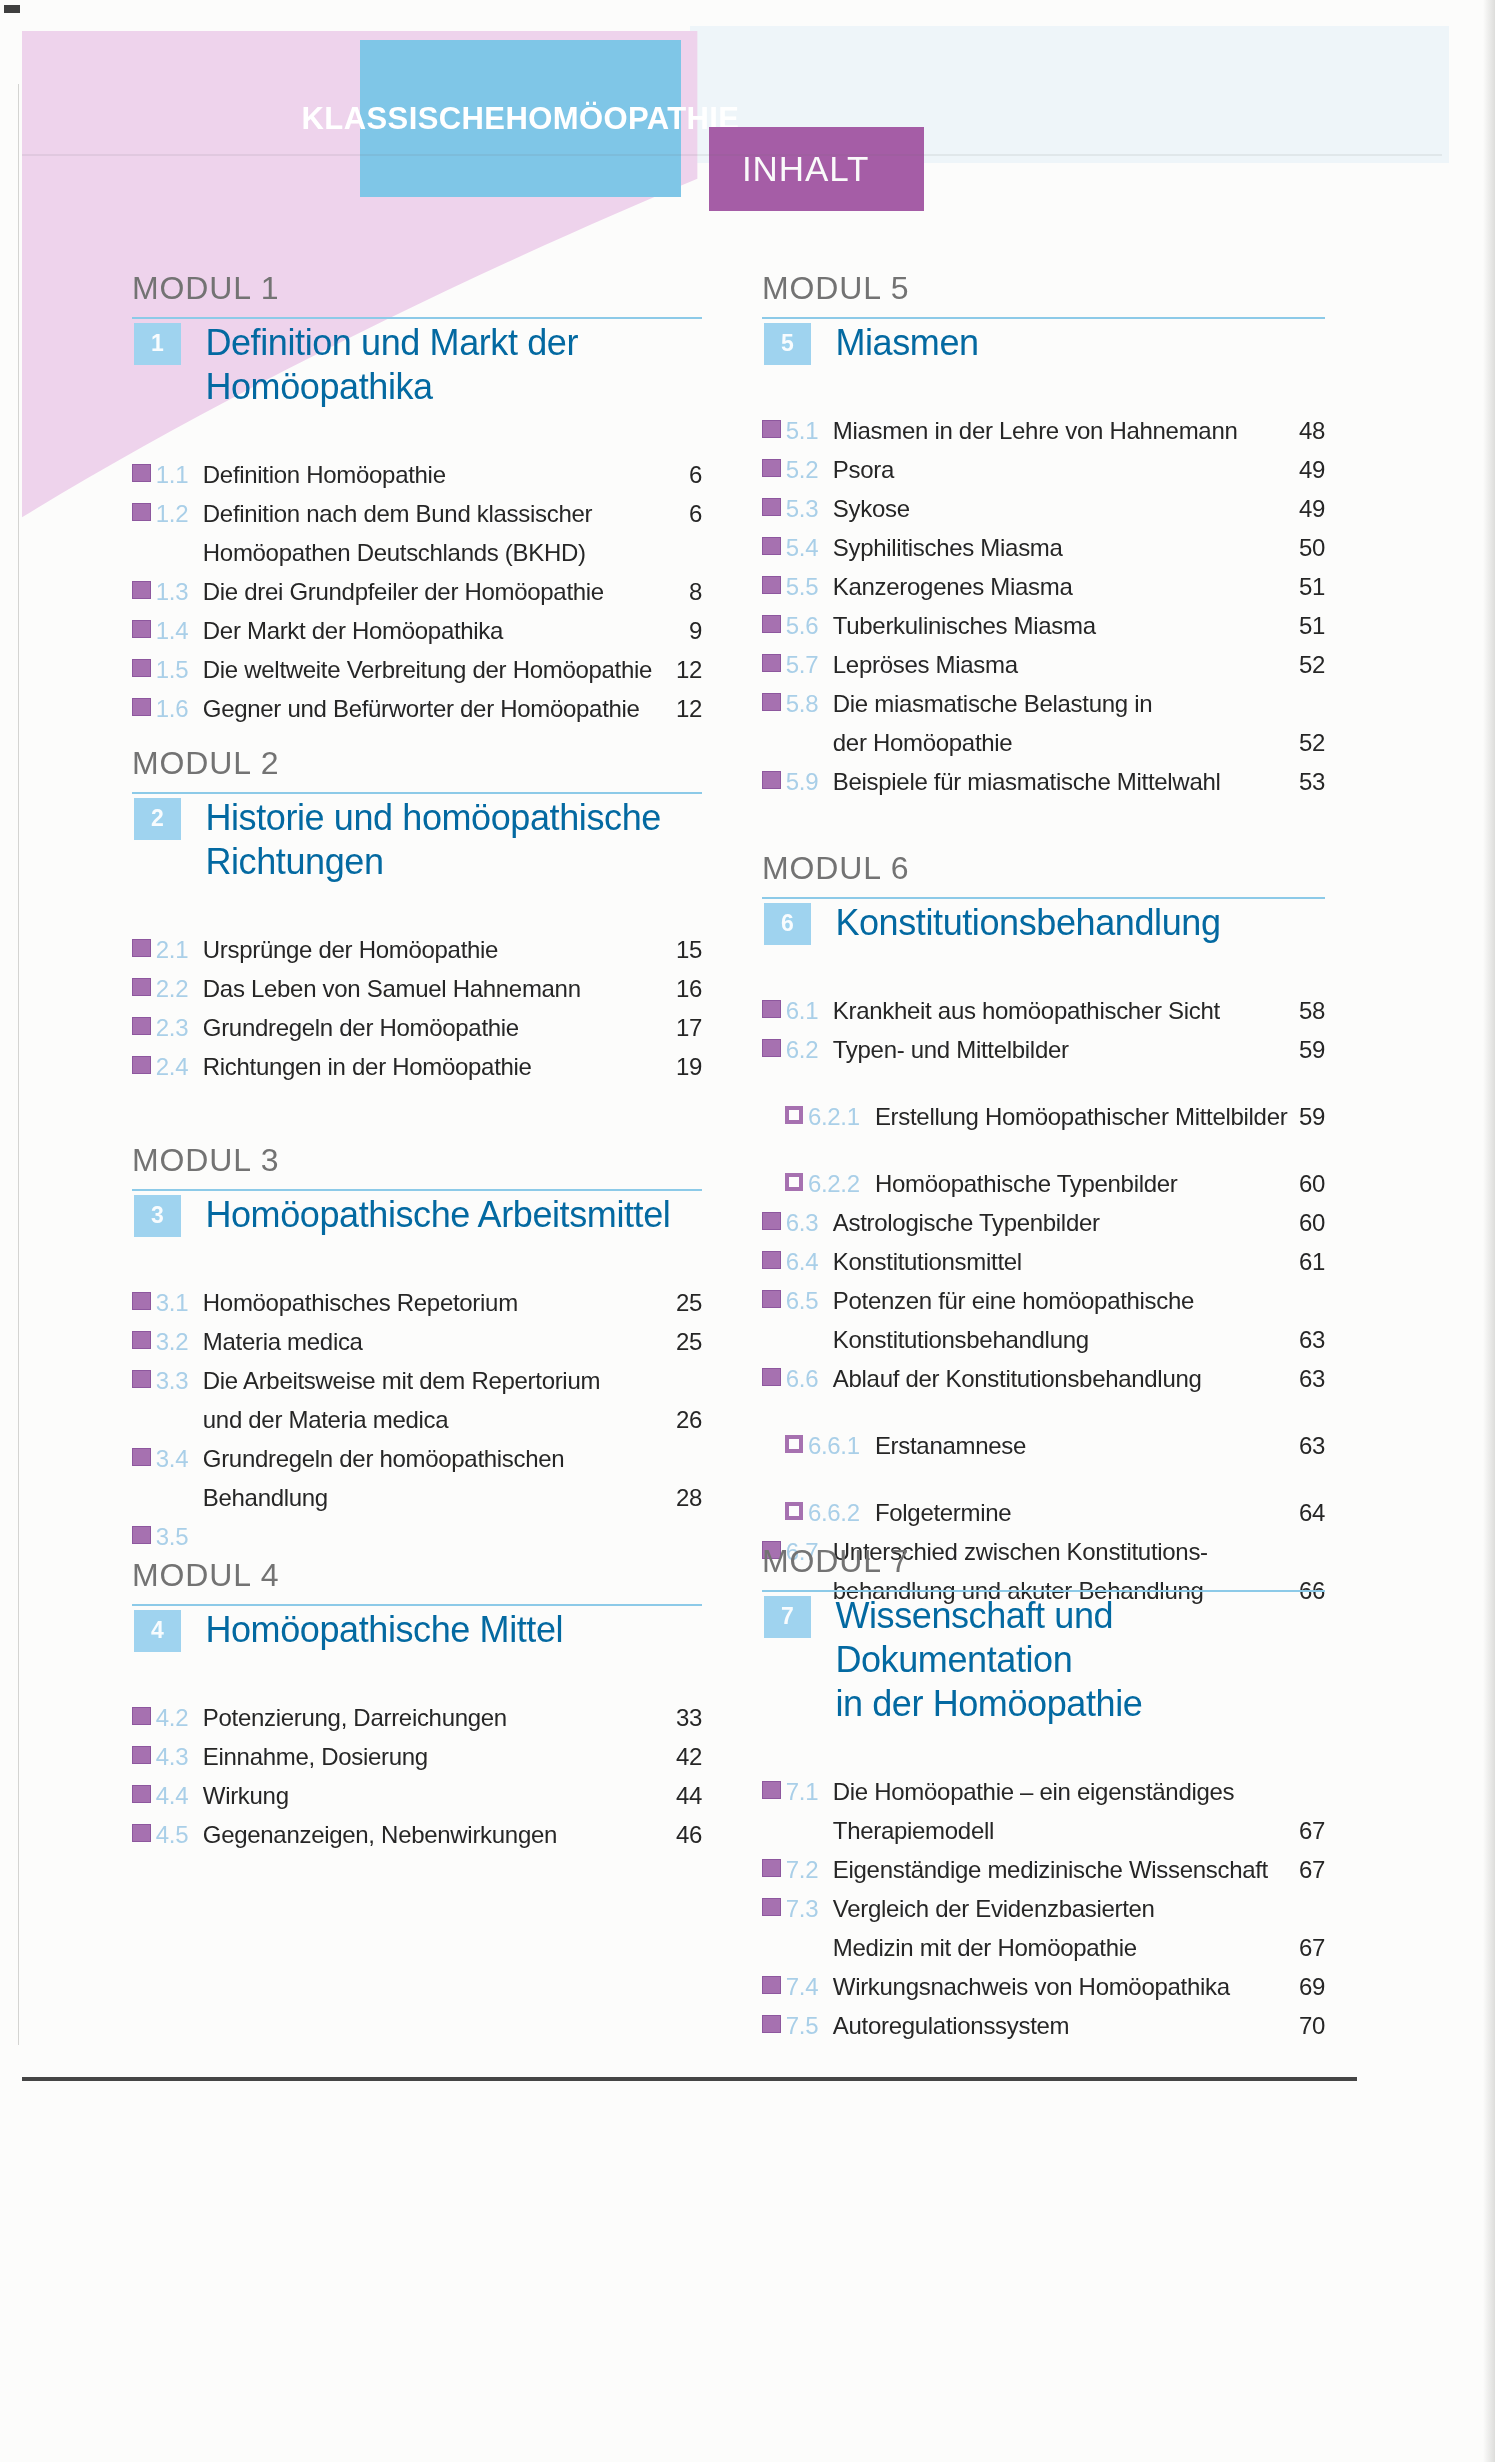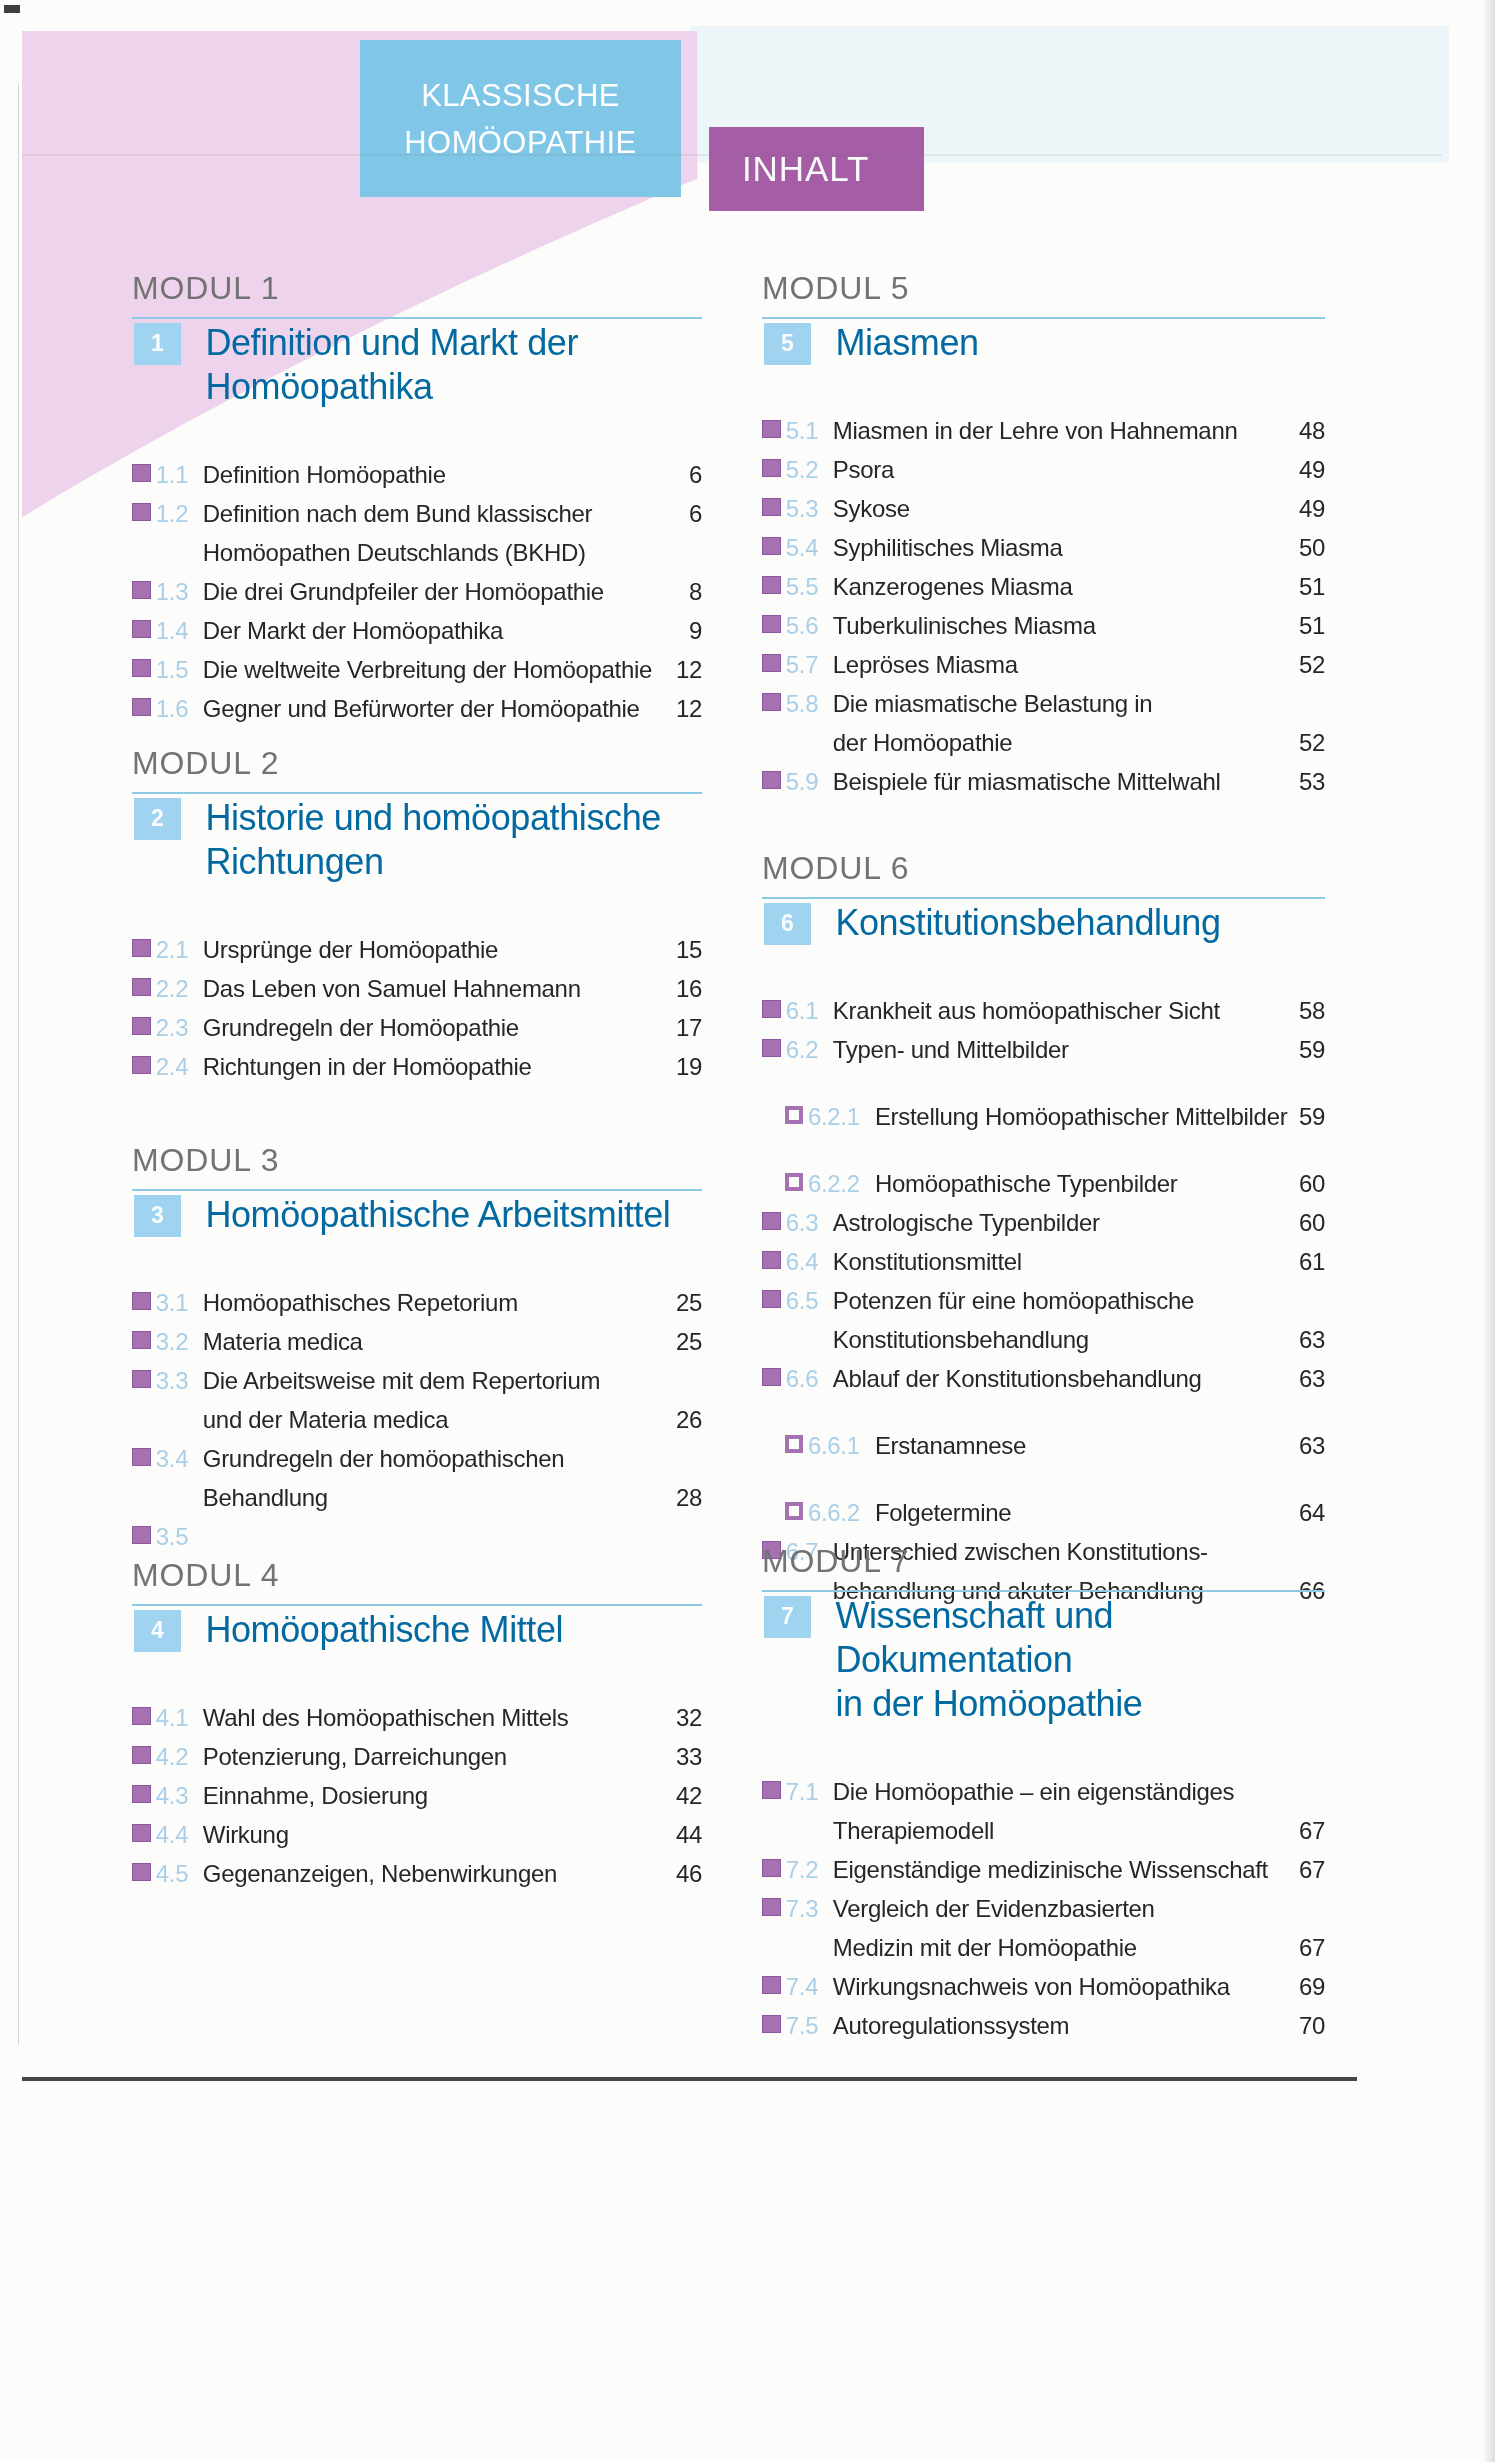--- a/index.html
+++ b/index.html
@@ -6,22 +6,22 @@
   .page{
     position:relative;width:1495px;height:2462px;margin:0 auto;
     background:#fcfcfb;overflow:hidden;
     font-family:"Liberation Sans",sans-serif;color:#262626;
   }
   
   .pale-band{position:absolute;left:690px;top:26px;width:759px;height:137px;background:#eef5f9;}
   .swoosh{position:absolute;left:0;top:0;}
   .brand-box{
     position:absolute;left:360px;top:40px;width:321px;height:157px;
-    background:#7fc6e7;color:#ffffff;font-weight:normal;font-size:31px;line-height:47px;
-    display:flex;flex-direction:column;justify-content:center;align-items:center;
+    background:#7fc6e7;color:#ffffff;font-weight:bold;font-size:31px;line-height:47px;
+    display:flex;flex-direction:row;justify-content:center;align-items:center;
     letter-spacing:0.4px;text-align:center;
   }
   .inhalt-box{
     position:absolute;left:671px;top:127px;width:215px;height:84px;
     background:#a55da6;color:#fafafa;font-size:35px;letter-spacing:0.9px;
     display:flex;align-items:center;padding-left:33px;box-sizing:border-box;margin-left:38px;
   }
   
   .fold-line{position:absolute;left:22px;top:154px;width:1420px;height:1.8px;background:rgba(110,110,110,0.10);}
   .scan-edge-left{position:absolute;left:17.6px;top:84px;width:1.8px;height:1961px;background:#d4d4d2;}
@@ -277,30 +277,20 @@
     </section>
     <section class="module m4">
       <div class="module-label">MODUL 4</div>
       <div class="module-title-row">
         <div class="num-box">4</div>
         <h2 class="module-title">Homöopathische Mittel</h2>
       </div>
       <div class="items">
         <div class="item">
           <span class="bullet"></span>
-          <span class="inum">4.1</span>
-          <span class="ibody">
-            <span class="irow">
-              <span class="itext">Wahl des Homöopathischen Mittels</span>
-              <span class="ipage">32</span>
-            </span>
-          </span>
-        </div>
-        <div class="item">
-          <span class="bullet"></span>
           <span class="inum">4.2</span>
           <span class="ibody">
             <span class="irow">
               <span class="itext">Potenzierung, Darreichungen</span>
               <span class="ipage">33</span>
             </span>
           </span>
         </div>
         <div class="item">
           <span class="bullet"></span>

